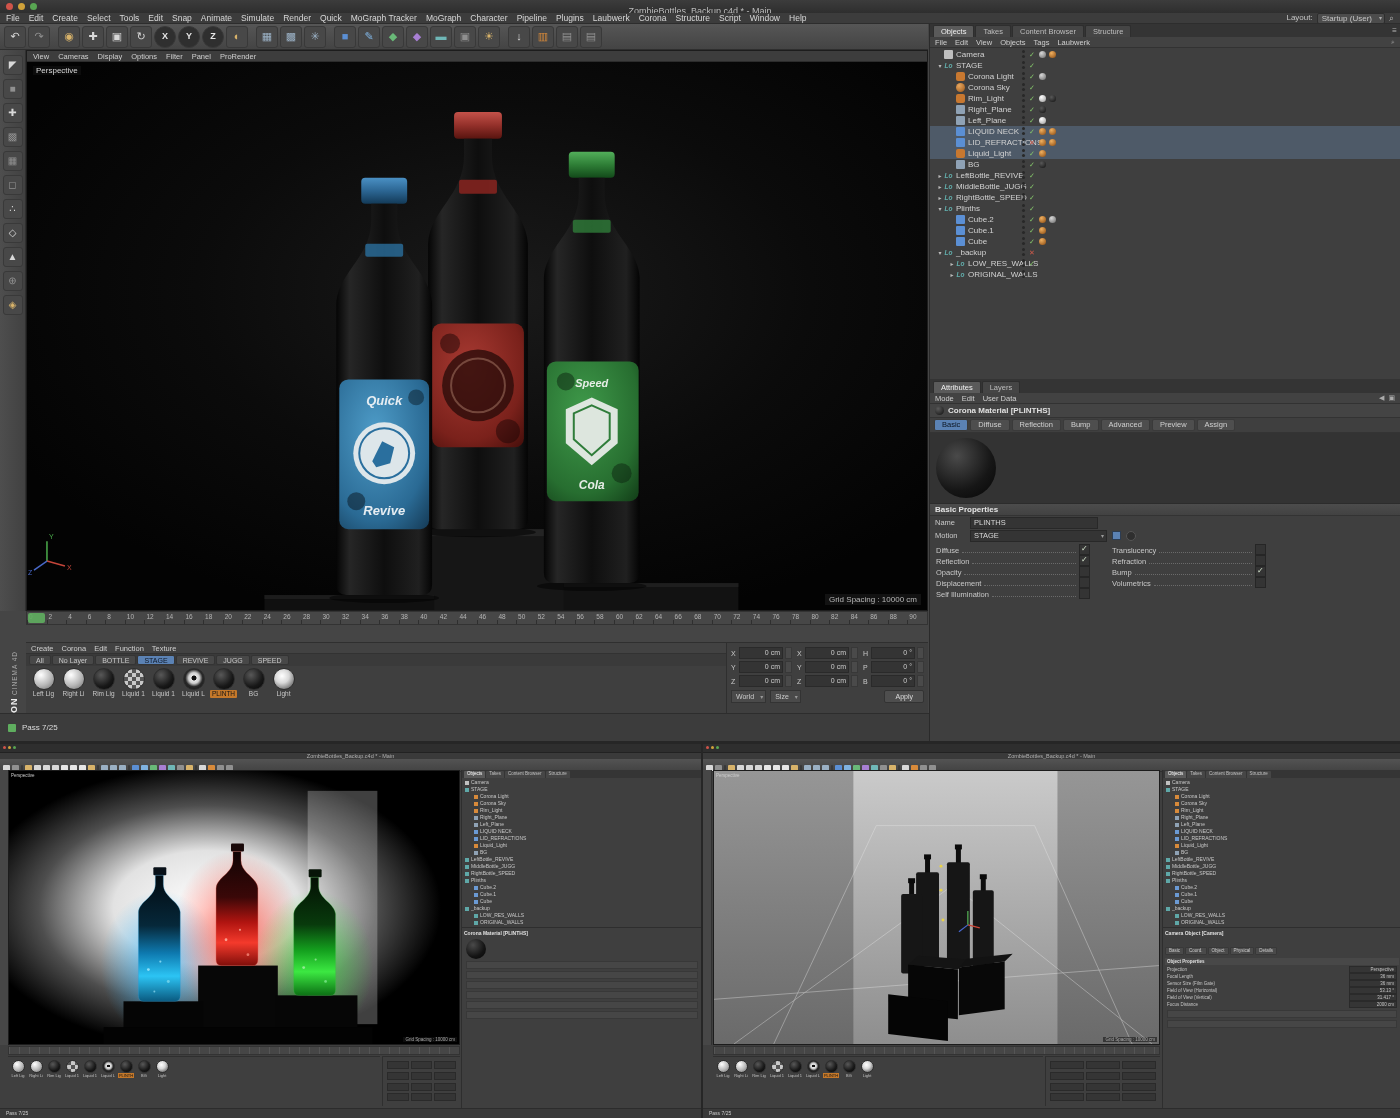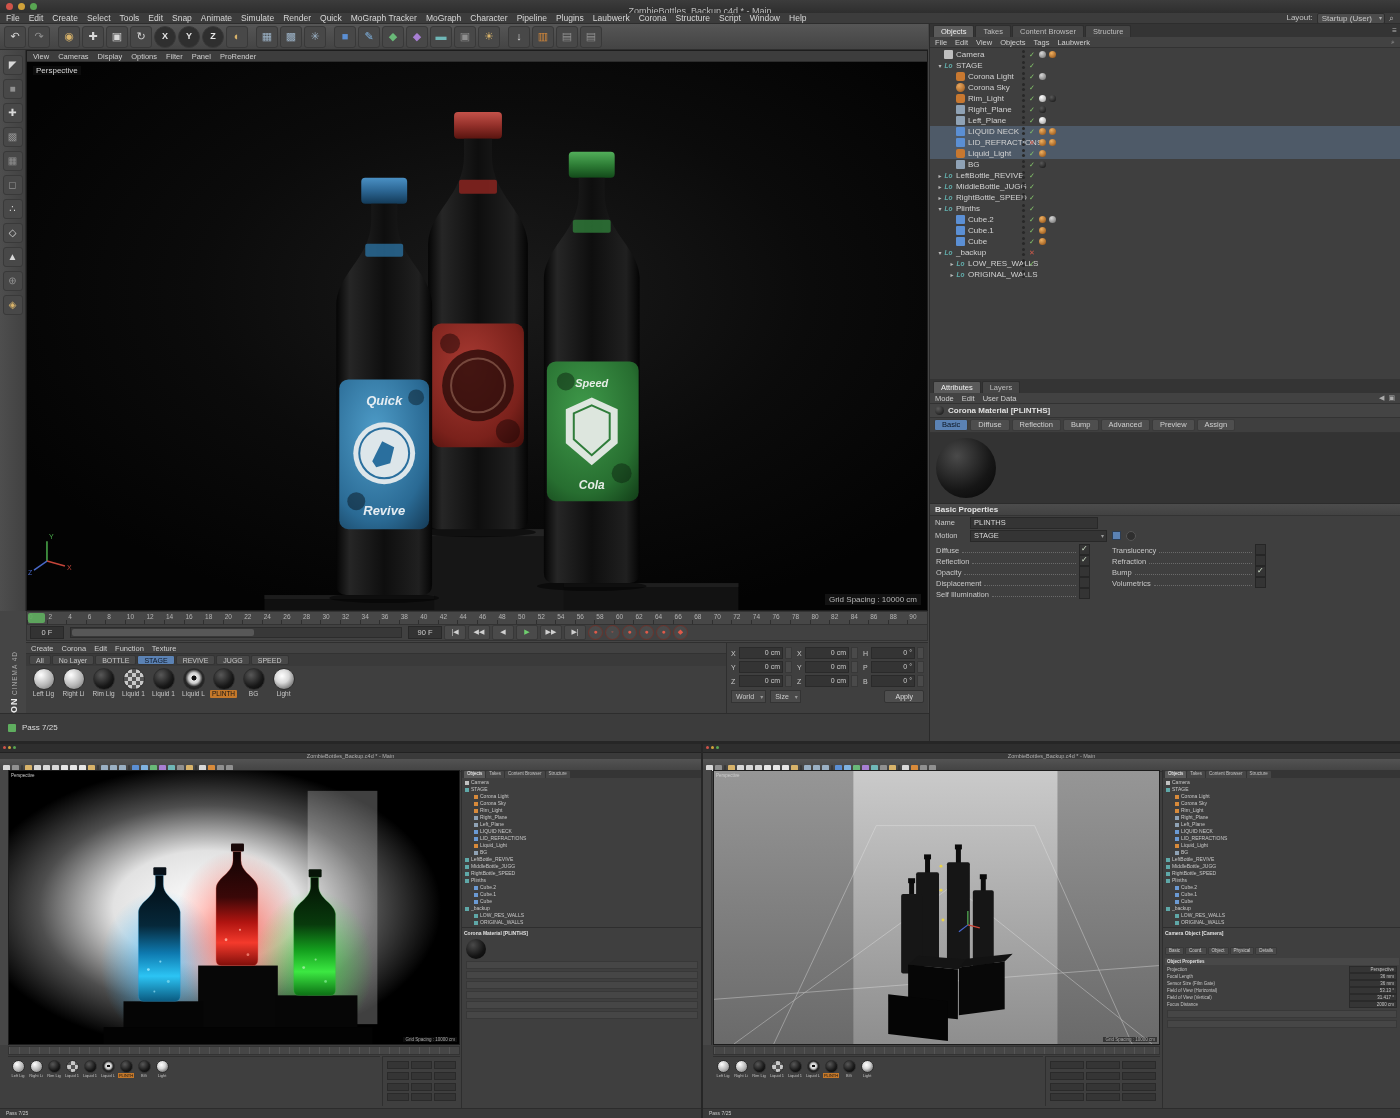--- a/index.html
+++ b/index.html
@@ -974,39 +974,20 @@
             <em>86</em>
           </span>
           <span class="tick">
             <i></i>
             <em>88</em>
           </span>
           <span class="tick">
             <i></i>
             <em>90</em>
           </span>
-      </div>
-      <div class="transport">
-        <span class="tfield">0 F</span>
-        <div class="tslider">
-            <div class="tthumb"></div>
-          </div>
-        <span class="tfield">90 F</span>
-        <span class="tbtn">|◀</span>
-          <span class="tbtn">◀◀</span>
-          <span class="tbtn">◀</span>
-          <span class="tbtn play">▶</span>
-          <span class="tbtn">▶▶</span>
-          <span class="tbtn">▶|</span>
-          <span class="tbtn rec">●</span>
-          <span class="tbtn rec">◦</span>
-          <span class="tbtn rec">●</span>
-          <span class="tbtn rec">●</span>
-          <span class="tbtn rec">●</span>
-          <span class="tbtn rec">◆</span>
       </div>
     </div>
 
     <div class="matmgr">
       <div class="pmenu">
         <span class="pmi">Create</span>
           <span class="pmi">Corona</span>
           <span class="pmi">Edit</span>
           <span class="pmi">Function</span>
           <span class="pmi">Texture</span>

